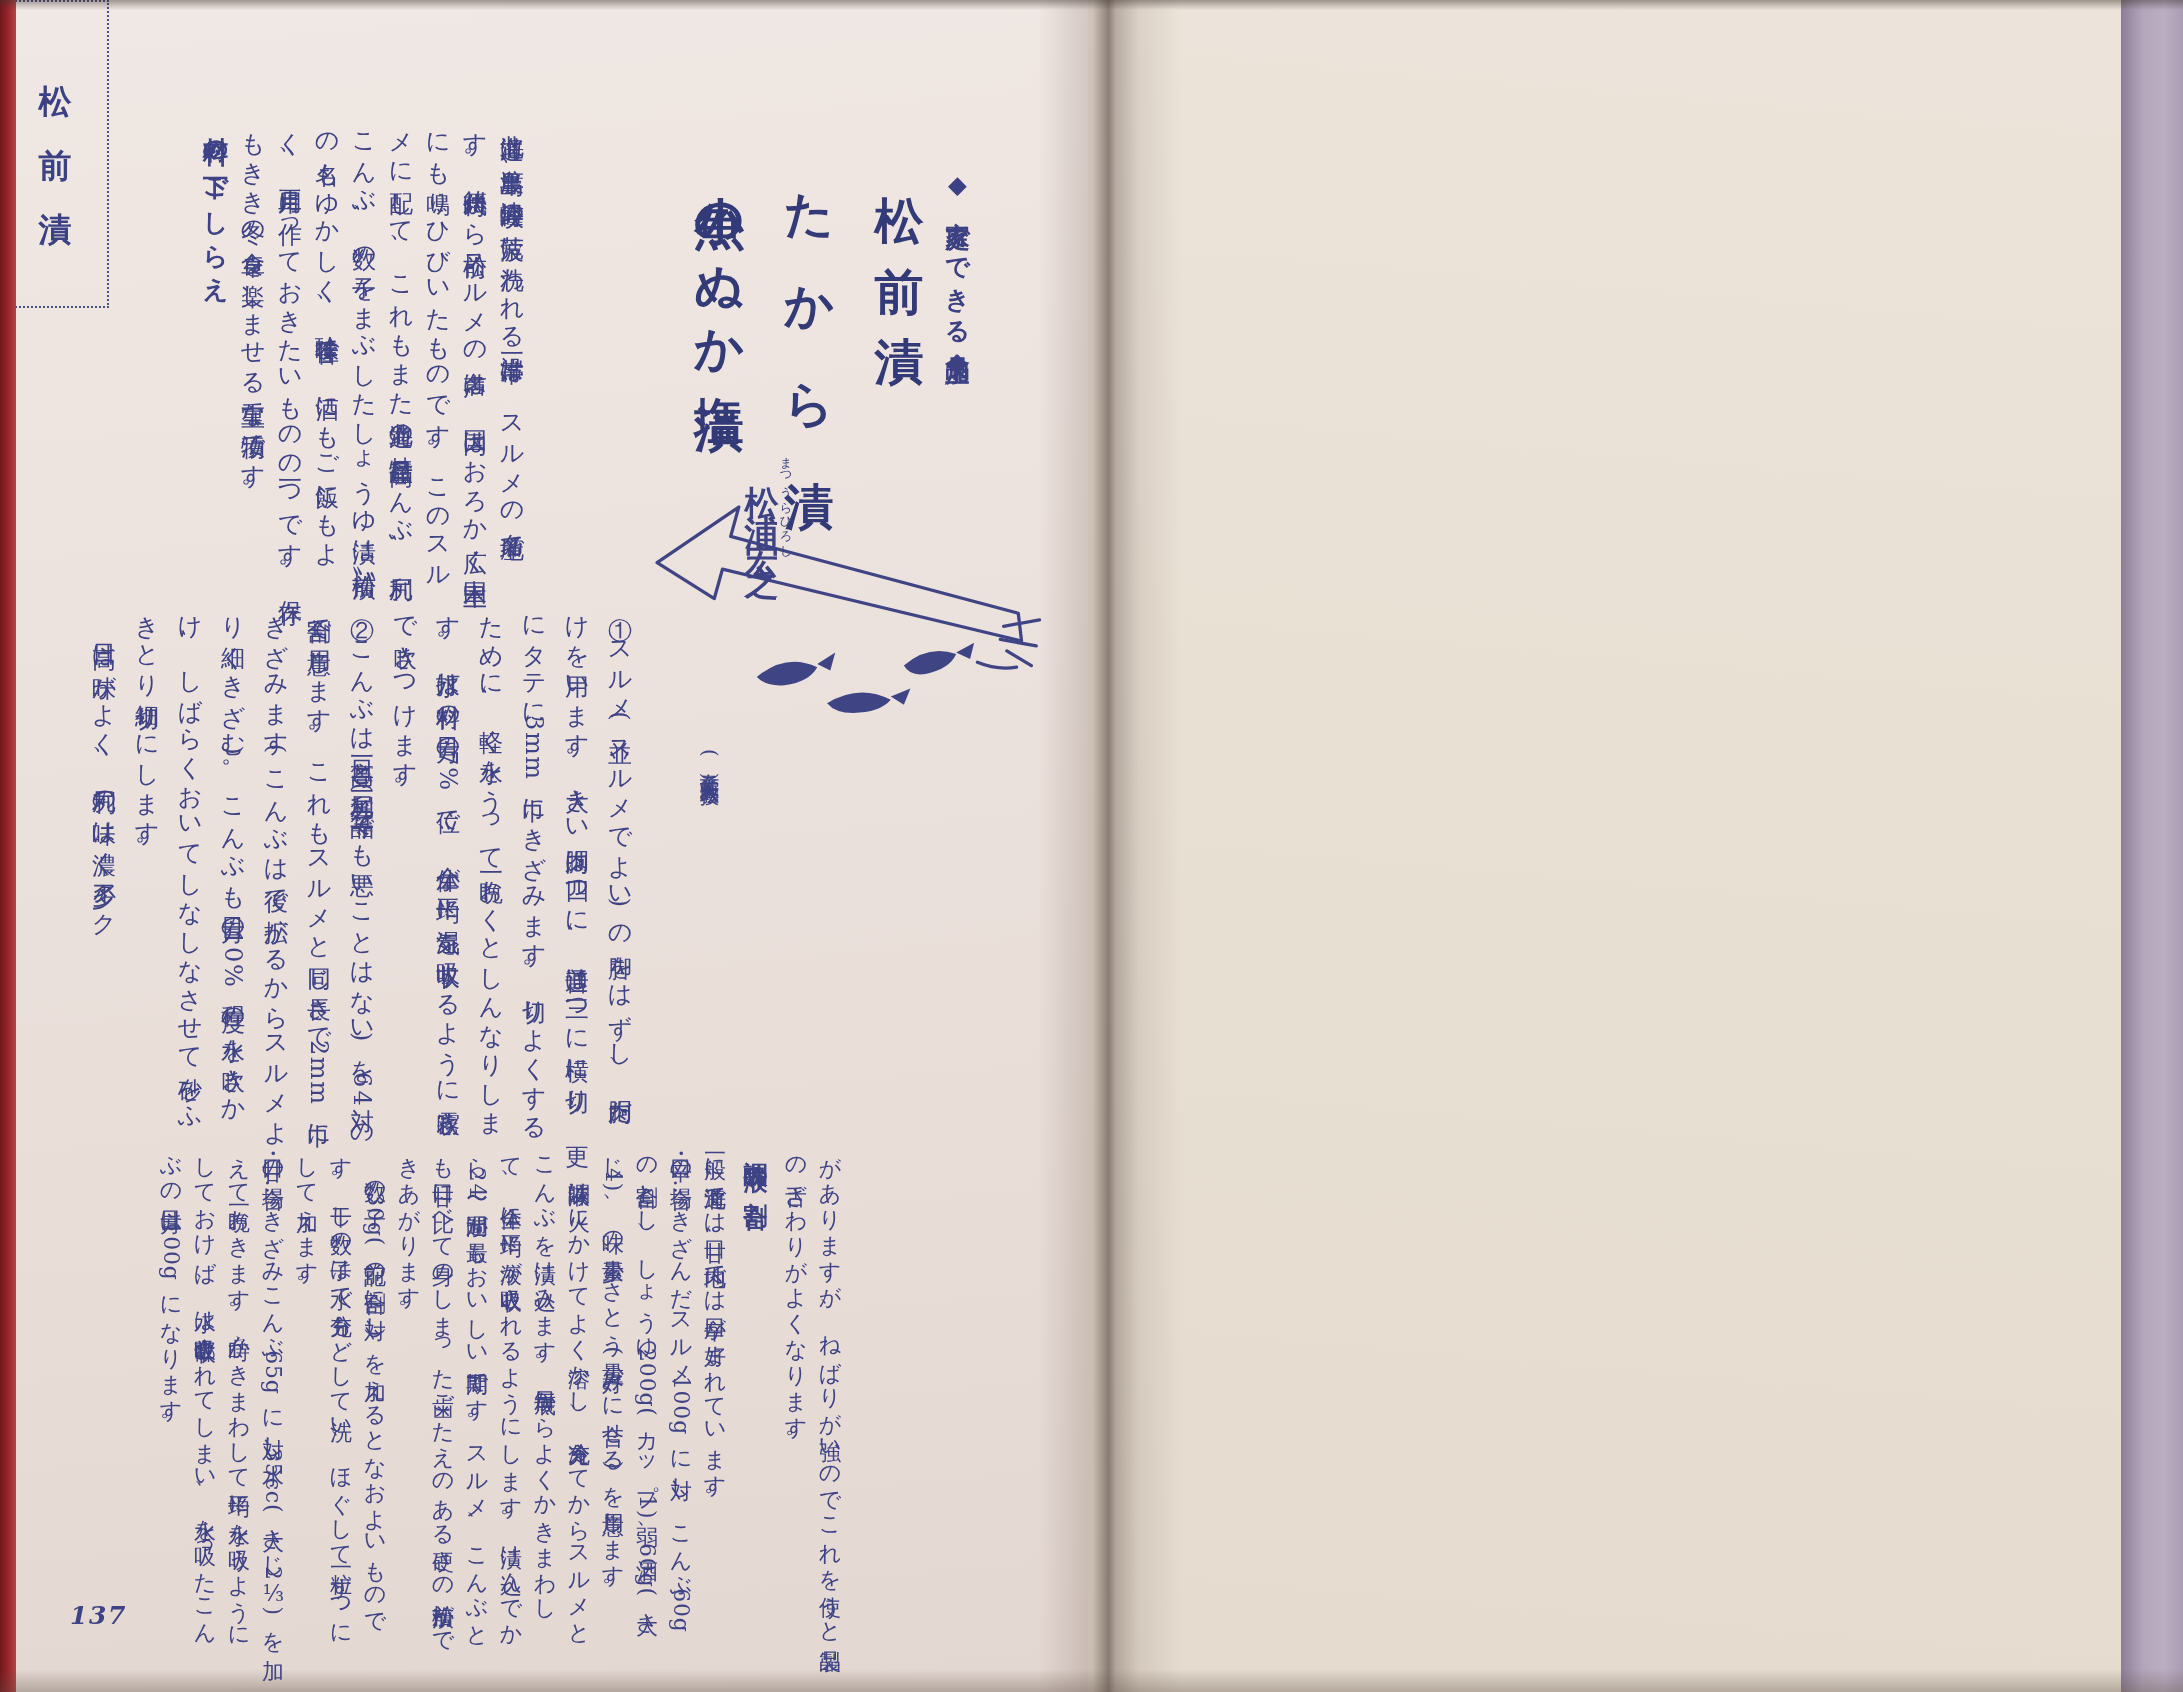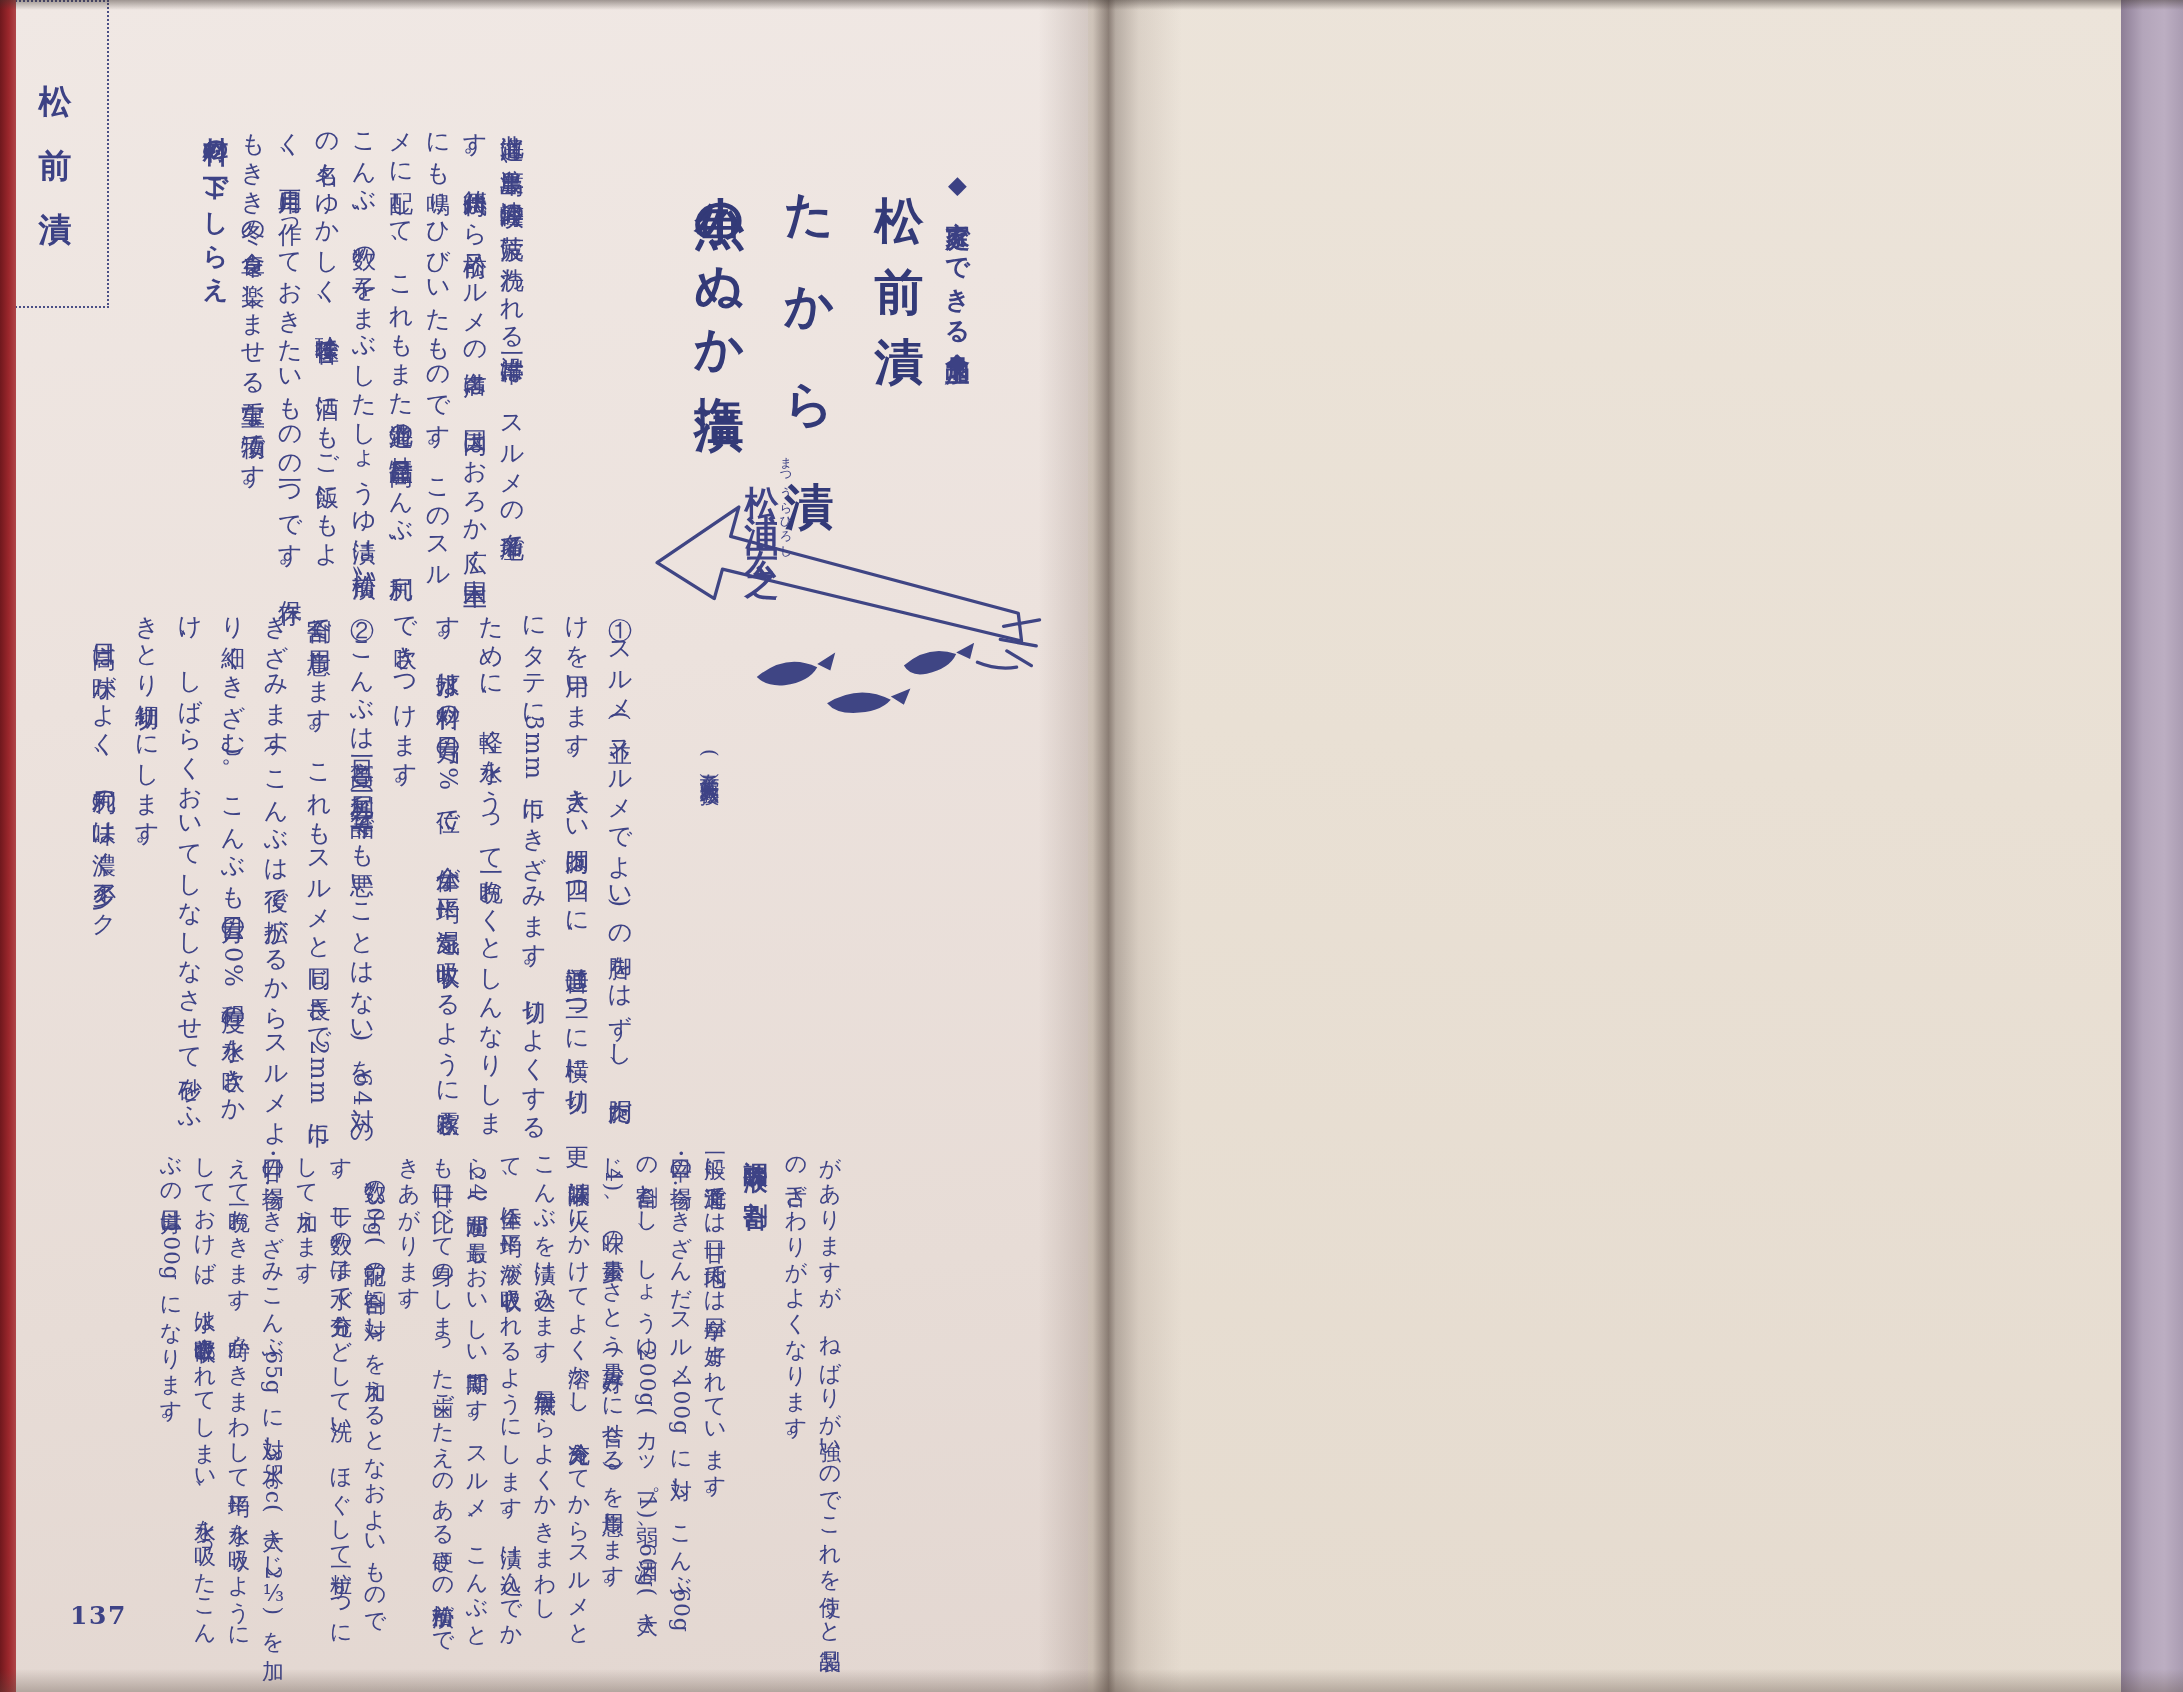--- a/index.html
+++ b/index.html
@@ -34,21 +34,21 @@
      display:flex;align-items:center;justify-content:center;}
   #label-box .inner{writing-mode:vertical-rl;font-size:33px;font-weight:bold;letter-spacing:64px;color:#3c4184;}
   #author-name{left:739px;top:448px;height:327px;font-size:34px;font-weight:bold;letter-spacing:8.2px;}
   #author-name rt{font-size:12.3px;letter-spacing:0.8px;font-weight:normal;}
   #author-affil{left:696px;top:749px;height:344px;font-size:19.6px;letter-spacing:1.6px;}
   #intro-band{left:72px;top:116px;height:471px;width:458px;font-size:24px;line-height:37px;letter-spacing:1.6px;}
   #prep-heading{font-size:25px;font-weight:bold;letter-spacing:4.1px;margin-left:8.2px;}
   #body-band{left:45px;top:599px;height:538px;width:596px;font-size:24px;line-height:43px;letter-spacing:1.6px;}
   #bottom-band{left:39px;top:1142px;height:506px;width:808px;font-size:22px;line-height:34px;letter-spacing:0.8px;}
   #seasoning-heading{font-size:24px;font-weight:bold;letter-spacing:3.3px;margin:0 6.5px;}
-  .pagenum{position:absolute;font-size:25px;font-weight:bold;color:#3e4386;letter-spacing:1.6px;}
+  .pagenum{position:absolute;font-size:25px;font-style:italic;font-weight:bold;color:#3e4386;letter-spacing:1.6px;}
   #pagenum-left{left:70px;top:1601px;}
   
   #illus{position:absolute;left:634px;top:458px;width:409px;height:286px;}
 </style>
 </head>
 <body>
 
 <div id="book">
 
   <div class="page" id="page-left">

